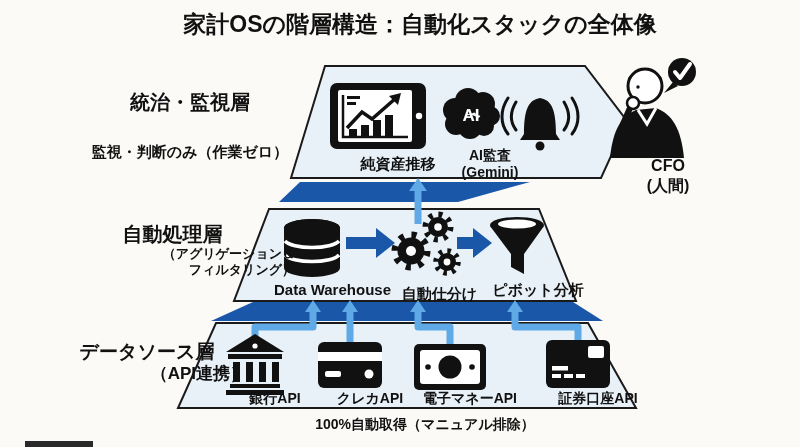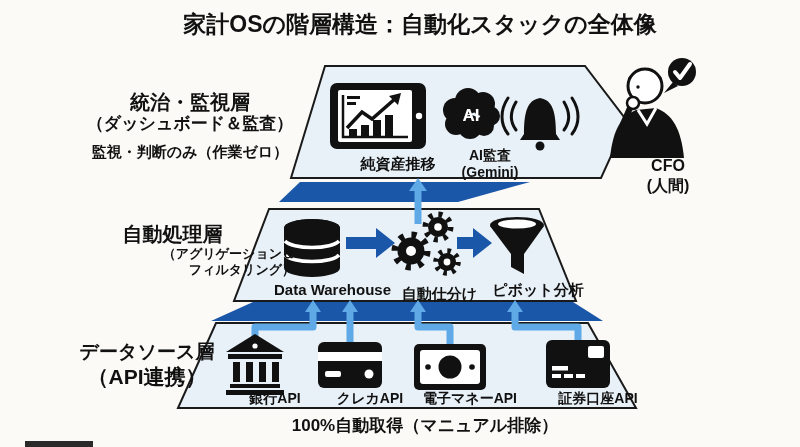--- a/index.html
+++ b/index.html
@@ -156,39 +156,38 @@
       <rect x="564" y="374" width="9" height="4" fill="#fff"></rect>
       <rect x="576" y="374" width="9" height="4" fill="#fff"></rect>
     </g>
 
     <rect x="25" y="441" width="68" height="6" fill="#2a2a2a"></rect>
   </svg>
 
   <div class="lbl" style="left:0;top:10px;width:800px;font-size:23px;">家計OSの階層構造：自動化スタックの全体像</div>
 
   <div class="lbl" style="left:55px;top:90px;width:230px;font-size:20px;">統治・監視層</div>
-  <div class="lbl" style="left:35px;top:114px;width:270px;font-size:17px;">（ダッシュボード＆監査）</div>
   <div class="lbl" style="left:40px;top:222px;width:225px;font-size:20px;">自動処理層</div>
 
   <div class="lbl" style="left:35px;top:143px;width:270px;font-size:15px;">監視・判断のみ（作業ゼロ）</div>
   <div class="lbl" style="left:30px;top:246px;width:245px;font-size:13px;text-align:right;">（アグリゲーション＆
 フィルタリング）</div>
 
   <div class="lbl" style="left:27px;top:340px;width:200px;font-size:19px;">データソース層</div>
-  <div class="lbl" style="left:27px;top:364px;width:200px;font-size:21px;">（API連携）</div>
+  <div class="lbl" style="left:27px;top:364px;width:200px;font-size:17px;text-align:right;">（API連携）</div>
 
   <div class="lbl" style="left:318px;top:155px;width:120px;font-size:15px;">純資産推移</div>
   <div class="lbl" style="left:428px;top:147px;width:84px;font-size:14px;">AI監査
 (Gemini)</div>
   <div class="lbl" style="left:608px;top:156px;width:80px;font-size:16px;">CFO
 (人間)</div>
 
   <div class="lbl" style="left:250px;top:281px;width:125px;font-size:15px;">Data Warehouse</div>
   <div class="lbl" style="left:372px;top:285px;width:95px;font-size:15px;">自動仕分け</div>
   <div class="lbl" style="left:468px;top:281px;width:100px;font-size:15px;">ピボット分析</div>
 
   <div class="lbl" style="left:213px;top:390px;width:84px;font-size:14px;">銀行API</div>
   <div class="lbl" style="left:308px;top:390px;width:84px;font-size:14px;">クレカAPI</div>
   <div class="lbl" style="left:394px;top:390px;width:112px;font-size:14px;">電子マネーAPI</div>
   <div class="lbl" style="left:528px;top:390px;width:100px;font-size:14px;">証券口座API</div>
 
-  <div class="lbl" style="left:190px;top:416px;width:430px;font-size:17px;">100%自動取得（マニュアル排除）</div>
+  <div class="lbl" style="left:190px;top:416px;width:430px;font-size:14px;">100%自動取得（マニュアル排除）</div>
 </div>
 
 </body></html>

